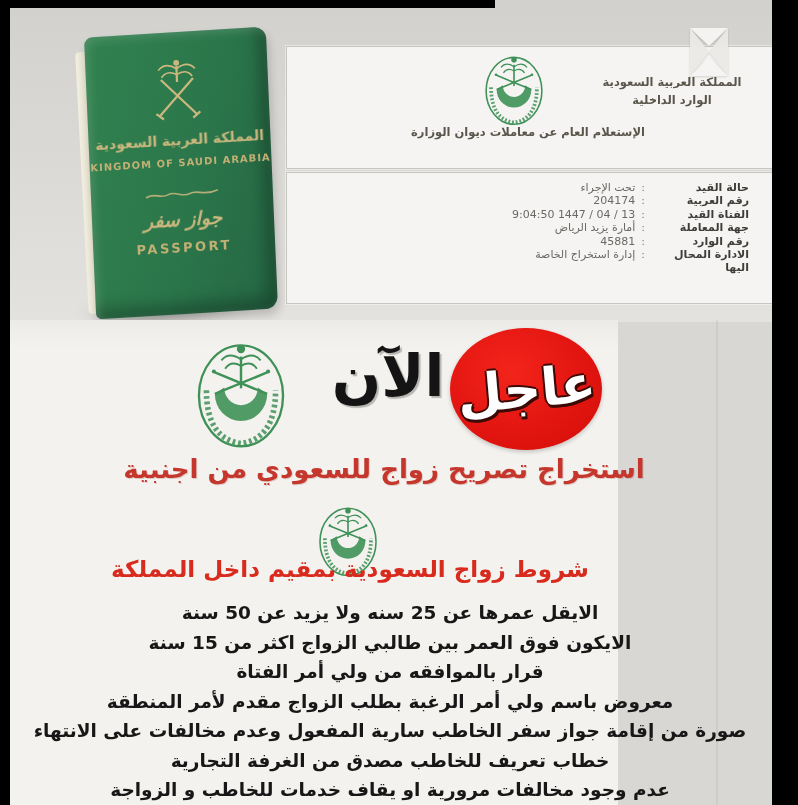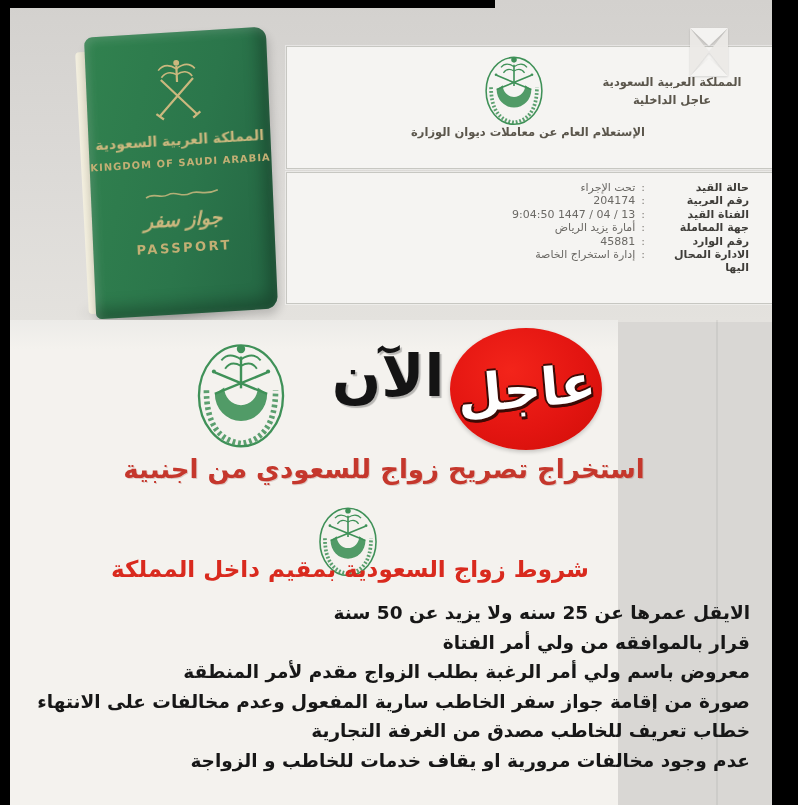--- a/index.html
+++ b/index.html
@@ -107,21 +107,21 @@
   }
   .fl-emblem-small{position:absolute;left:306px;top:182px;width:64px;height:76px;}
   .fl-heading{
     position:absolute;left:30px;top:236px;width:620px;text-align:center;direction:rtl;
     font-size:23px;font-weight:bold;color:var(--heading-red);white-space:nowrap;
   }
   .fl-conditions{
     position:absolute;left:20px;top:278px;width:720px;text-align:center;direction:rtl;
     font-size:18.5px;font-weight:bold;color:#171717;line-height:29.5px;
   }
-  .fl-conditions .cond{white-space:nowrap;text-align:right;}
+  .fl-conditions .cond{white-space:nowrap;}
 </style>
 </head>
 <body>
 
 <svg width="0" height="0" style="position:absolute">
   <defs>
     <g id="moi-emblem">
       <ellipse cx="50" cy="64" rx="45" ry="54" fill="none" stroke="var(--accent-green)" stroke-width="2.5"></ellipse>
       <path d="M13,58 C13,96 28,112 50,115 C72,112 87,96 87,58" fill="none" stroke="var(--accent-green)" stroke-width="6" stroke-dasharray="3,3" opacity=".85"></path>
       <circle cx="50" cy="14" r="4.5" fill="var(--accent-green)"></circle>
@@ -161,21 +161,21 @@
         <div class="pp-passport">PASSPORT</div>
       </div>
     </div>
 
     <div class="doc-card header-card">
       <svg class="doc-emblem" viewBox="0 0 100 122">
         <use href="#moi-emblem"></use>
       </svg>
       <div class="doc-head-right">
         <div>المملكة العربية السعودية</div>
-        <div>عاجل الداخلية</div>
+        <div>الوارد الداخلية</div>
       </div>
       <div class="doc-subtitle">الإستعلام العام عن معاملات ديوان الوزارة</div>
     </div>
 
     <div class="doc-card details-card">
       <div class="details-rows">
         <div class="detail-row">
           <span class="detail-label">حالة القيد</span>
           <span class="detail-colon">:</span>
           <span class="detail-value">تحت الإجراء</span>
@@ -232,20 +232,21 @@
     <div class="fl-title">استخراج تصريح زواج للسعودي من اجنبية</div>
 
     <svg class="fl-emblem-small" viewBox="0 0 100 122">
       <use href="#moi-emblem"></use>
     </svg>
 
     <div class="fl-heading">شروط زواج السعودية بمقيم داخل المملكة</div>
 
     <div class="fl-conditions">
       <div class="cond">الايقل عمرها عن 25 سنه ولا يزيد عن 50 سنة</div>
+      <div class="cond">الايكون فوق العمر بين طالبي الزواج اكثر من 15 سنة</div>
       <div class="cond">قرار بالموافقه من ولي أمر الفتاة</div>
       <div class="cond">معروض باسم ولي أمر الرغبة بطلب الزواج مقدم لأمر المنطقة</div>
       <div class="cond">صورة من إقامة جواز سفر الخاطب سارية المفعول وعدم مخالفات على الانتهاء</div>
       <div class="cond">خطاب تعريف للخاطب مصدق من الغرفة التجارية</div>
       <div class="cond">عدم وجود مخالفات مرورية او يقاف خدمات للخاطب و الزواجة</div>
     </div>
   </div>
 
   <div class="bar bar-left"></div>
   <div class="bar bar-right"></div>

